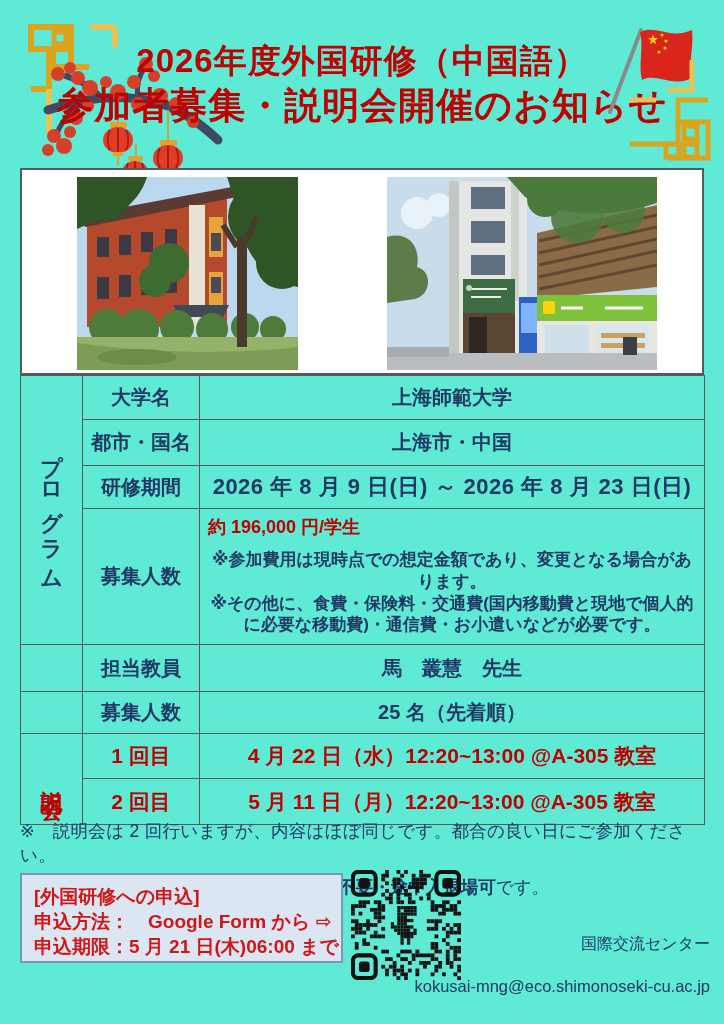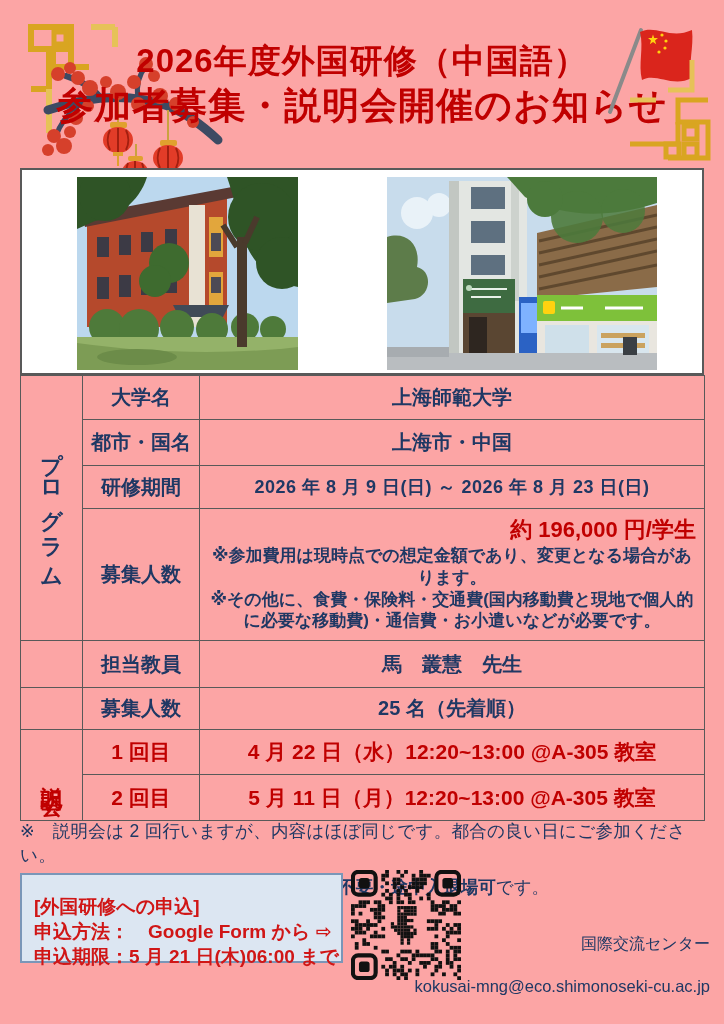--- a/index.html
+++ b/index.html
@@ -1,19 +1,19 @@
 <!DOCTYPE html>
 <html><head>
 <meta charset="utf-8">
 <style>
   * { margin:0; padding:0; box-sizing:border-box; }
   html,body { background:#ffffff; }
   .page {
     position:relative; width:724px; height:1024px; margin:0 auto;
-    background:#fca5a5; overflow:hidden;
+    background:#5eead4; overflow:hidden;
     font-family:"Liberation Sans","DejaVu Sans",sans-serif;
     color:#1f3864;
   }
   
   .deco { position:absolute; }
   .corner-tl { left:28px; top:24px; }
   .branch    { left:18px; top:48px; }
   .flag      { left:596px; top:16px; }
   .corner-br { left:626px; top:56px; }
   .title-block { position:absolute; left:0; right:0; top:40px; text-align:center; }
@@ -44,34 +44,34 @@
   .col-group { width:62px; }
   .col-label { width:117px; }
   .col-value { width:505px; }
   .vlabel {
     writing-mode:vertical-rl; text-orientation:upright;
     font-size:22px; letter-spacing:4px; font-weight:bold;
   }
   .vlabel.red { color:#c00000; }
   td.row-label { font-size:20px; }
   td.row-value { font-size:20px; }
-  td.row-value.big { font-size:18px; letter-spacing:0.5px; }
+  td.row-value.big { font-size:22px; letter-spacing:0.5px; }
   td.fee-cell { padding:6px 8px 8px; }
-  .fee-amount { font-size:22px; color:#c00000; text-align:right; }
+  .fee-amount { font-size:18px; color:#c00000; text-align:left; margin-bottom:10px; }
   .fee-note { font-size:17px; text-align:center; line-height:1.28; }
   td.red-cell { color:#c00000; font-size:21px; }
   
   .notes { position:absolute; left:20px; top:819px; width:684px; color:#1f3864; }
   .note-line1 { font-size:17.5px; text-align:left; letter-spacing:0.3px; }
   .note-line2 { font-size:17.5px; margin-top:8px; padding-left:107px; }
   .note-line2 b { font-weight:bold; }
   
   .apply-box {
     position:absolute; left:20px; top:873px; width:323px; height:90px;
-    background:#dce6f2; border:2px solid #7a96b8; padding:19px 12px;
+    background:#dce6f2; border:2px solid #7a96b8; padding:9px 12px;
   }
   .apply-box div { font-size:19px; font-weight:bold; color:#d01616; line-height:1.32; white-space:nowrap; }
   .qr-wrap { position:absolute; left:351px; top:870px; width:110px; height:110px; }
   .footer-contact { position:absolute; right:14px; top:934px; text-align:right; color:#1f3864; }
   .footer-org   { font-size:16px; margin-bottom:22px; }
   .footer-email { font-size:16.5px;margin-top:8px; }
 </style>
 </head>
 <body>
 

